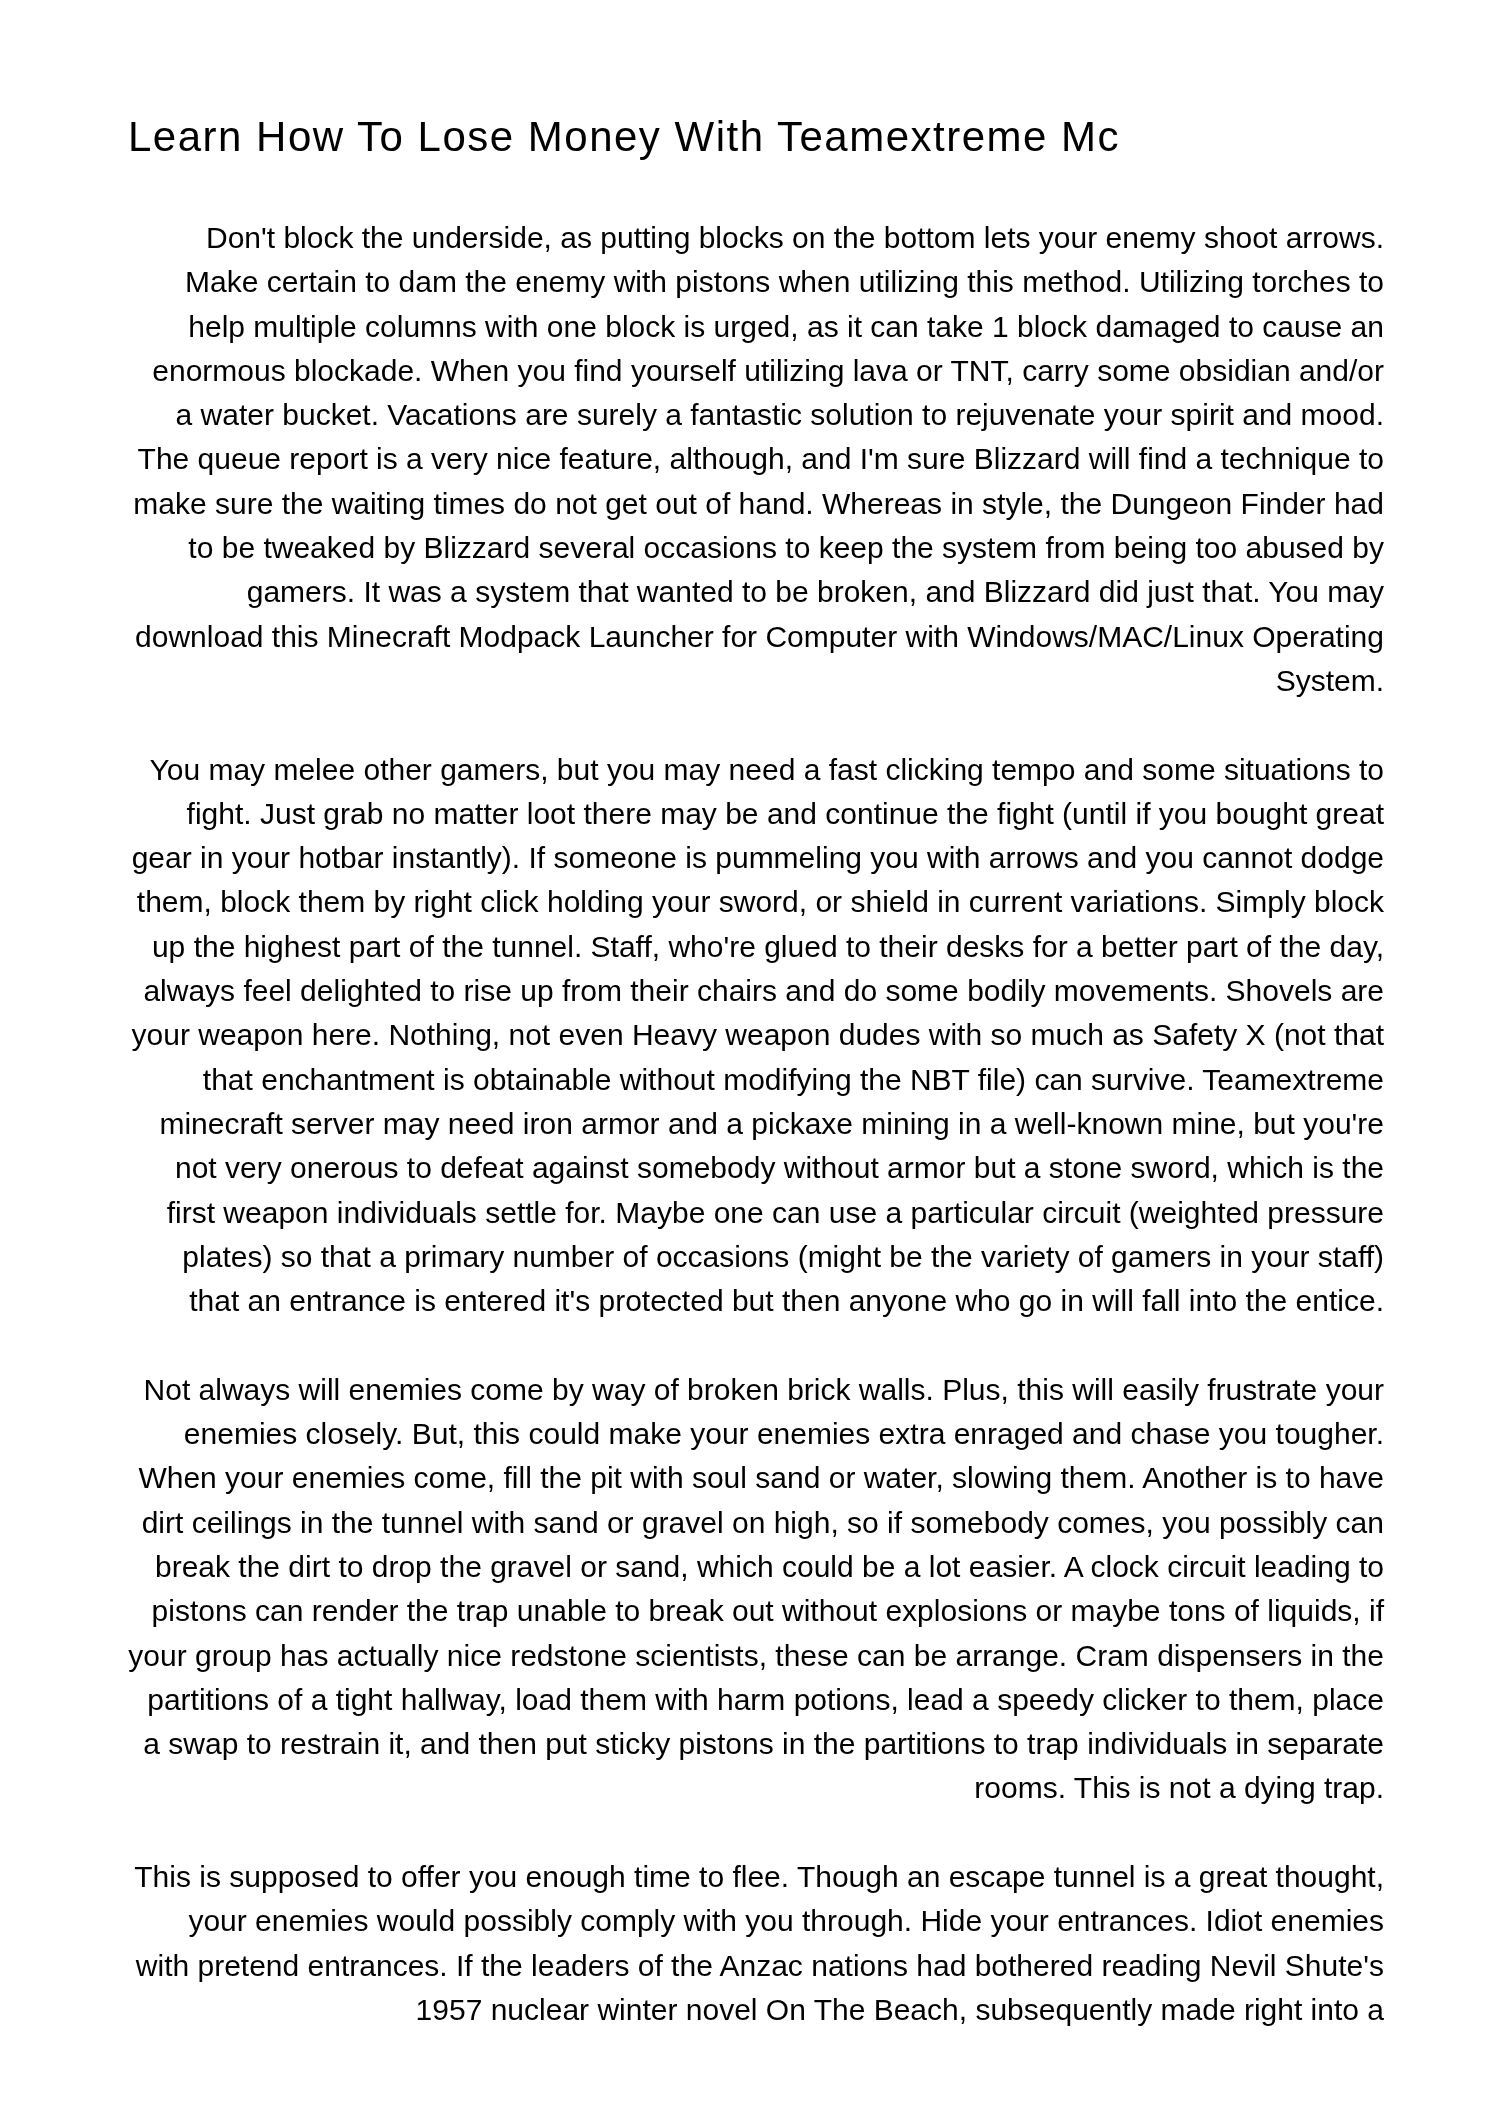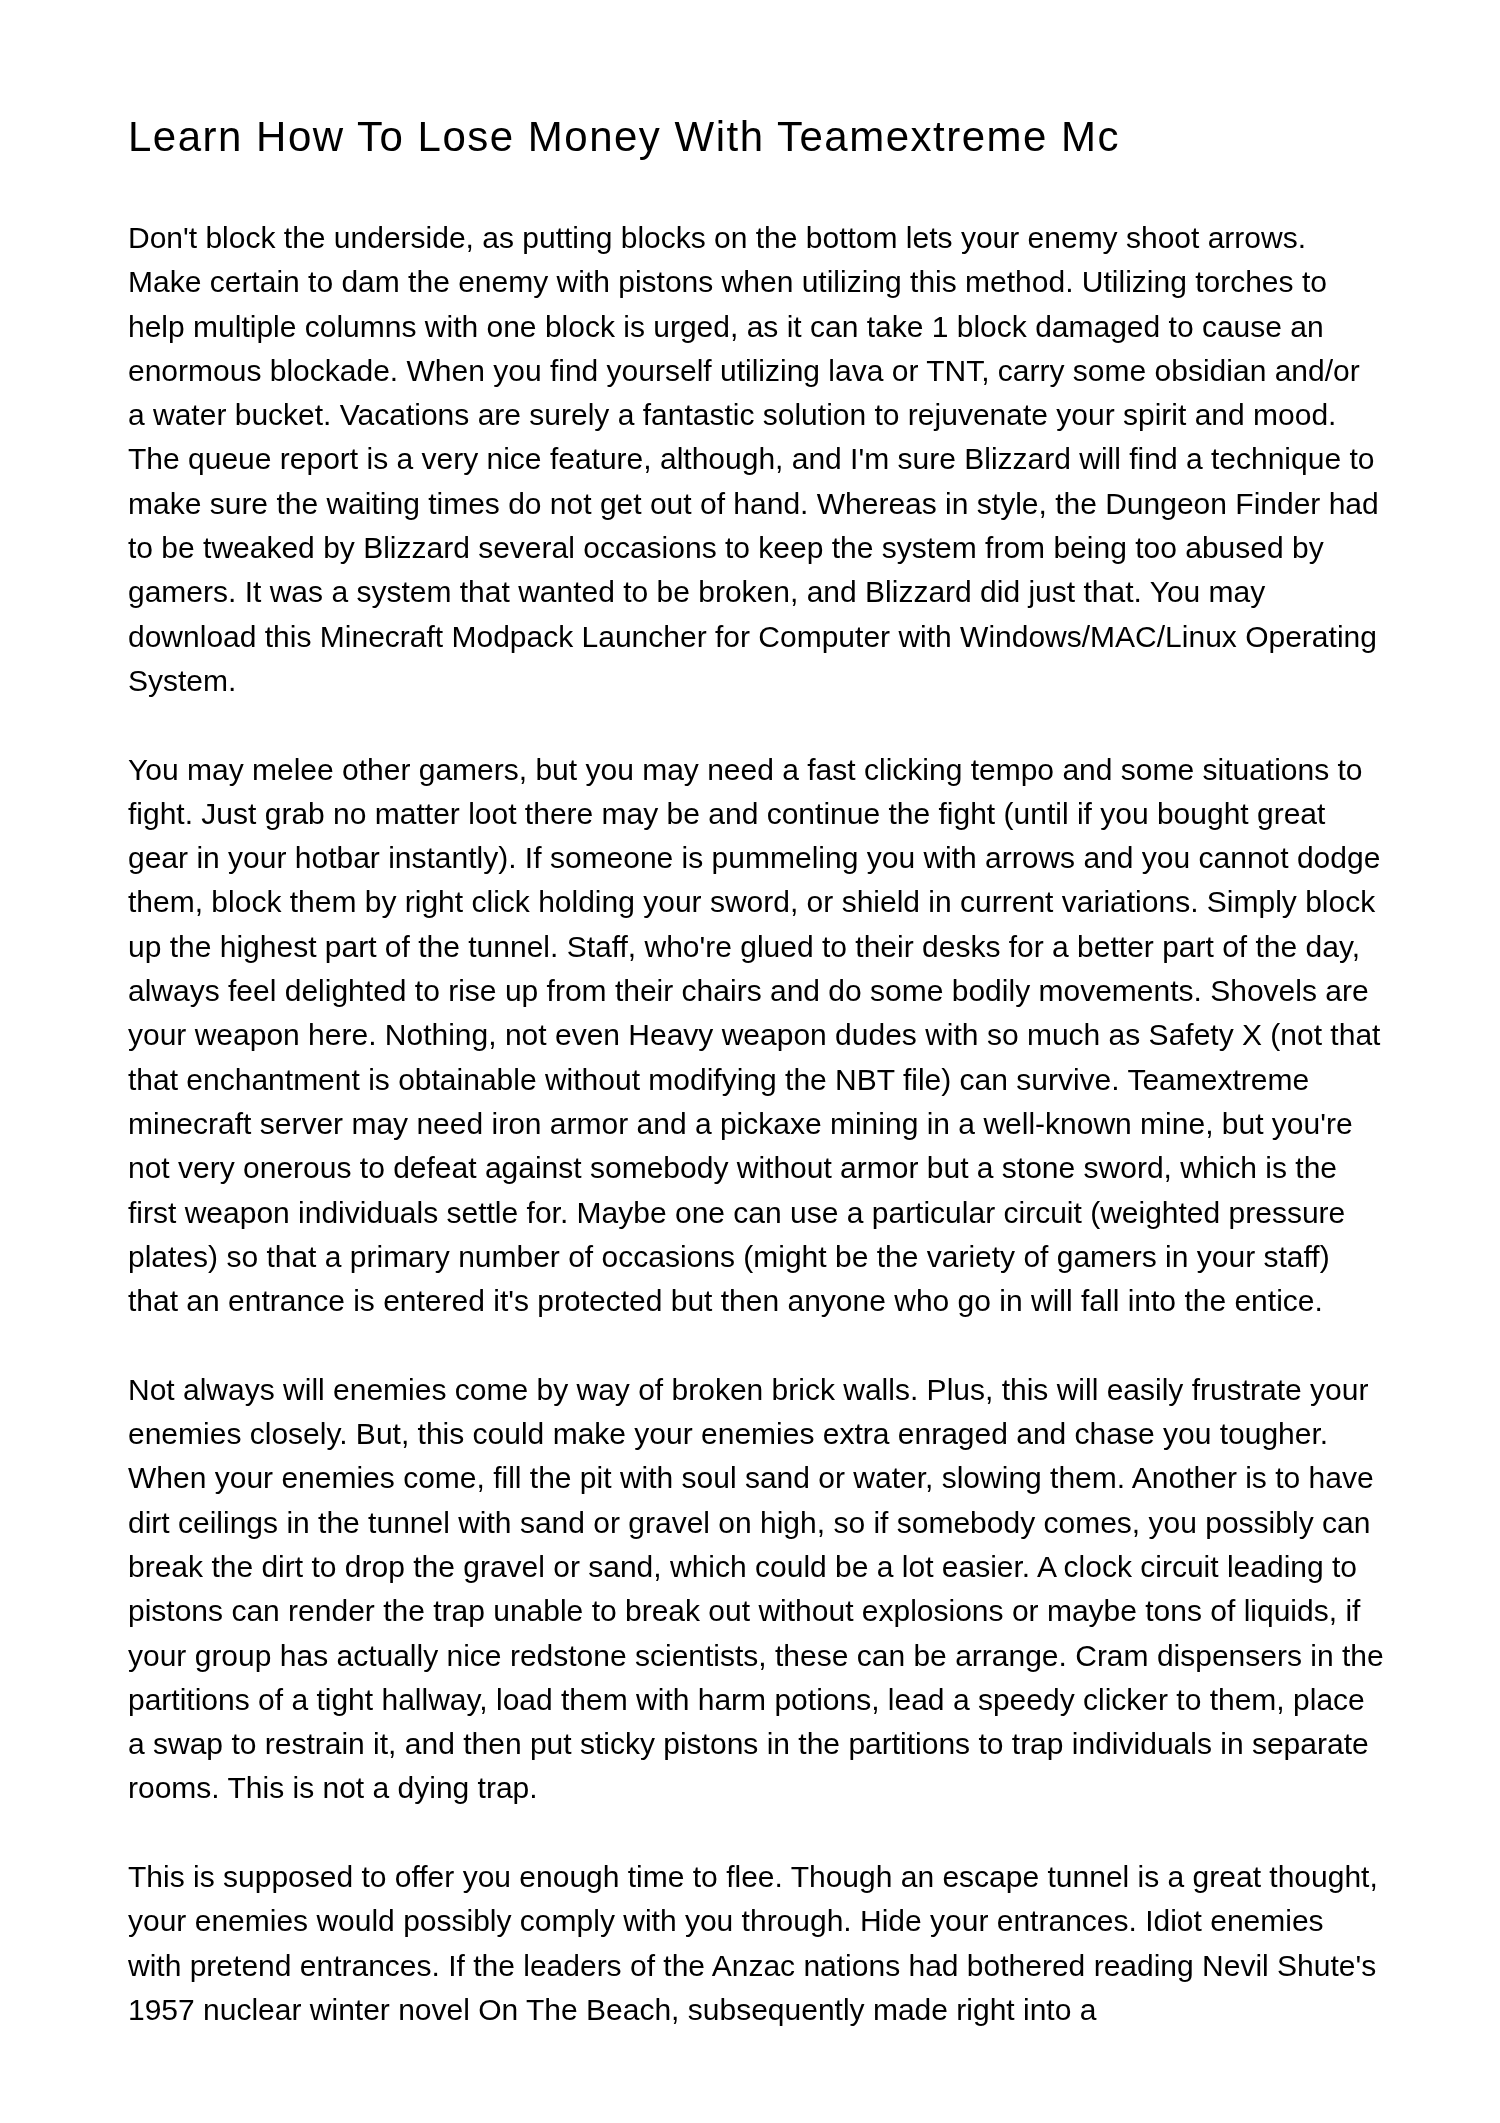--- a/index.html
+++ b/index.html
@@ -34,21 +34,21 @@
     margin: 0 0 58px 0;
     white-space: nowrap;
   }
   .article-body p {
     font-family: "Liberation Sans", "DejaVu Sans", sans-serif;
     font-weight: 400;
     font-size: 30px;
     line-height: 44.3px;
     letter-spacing: 0;
     color: #000000;
-    text-align: left;
+    text-align: right;
     margin: 0 0 44.3px 0;
     max-width: 1256px;
   }
 </style>
 </head>
 <body>
 
 <main class="page">
   <h1 class="page-title">Learn How To Lose Money With Teamextreme Mc</h1>
   <section class="article-body">

